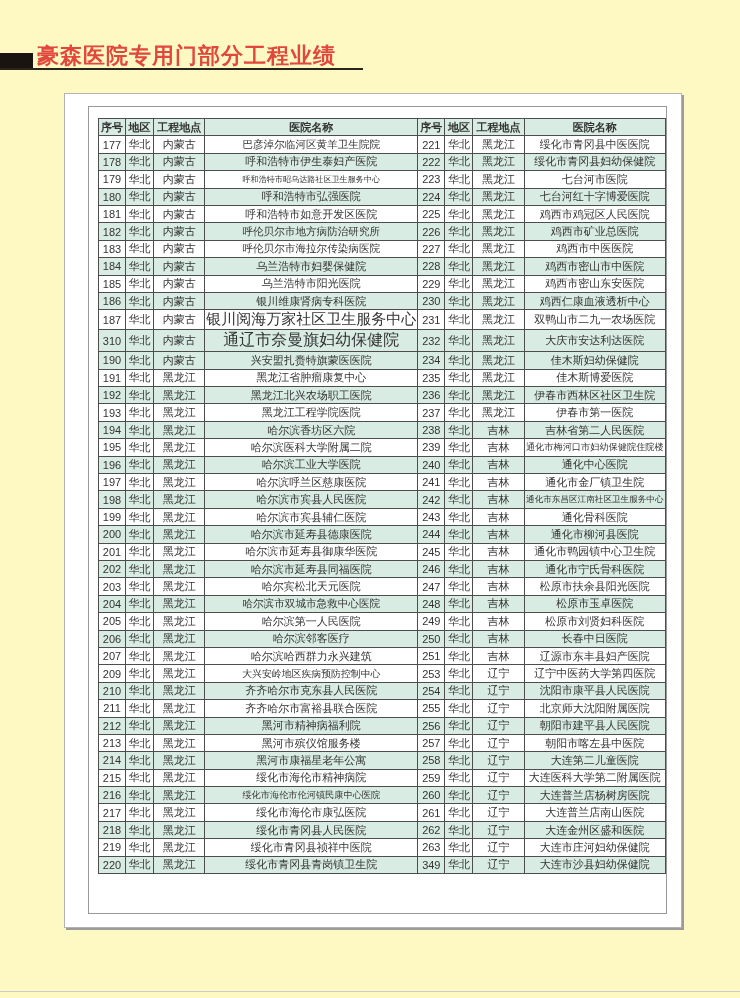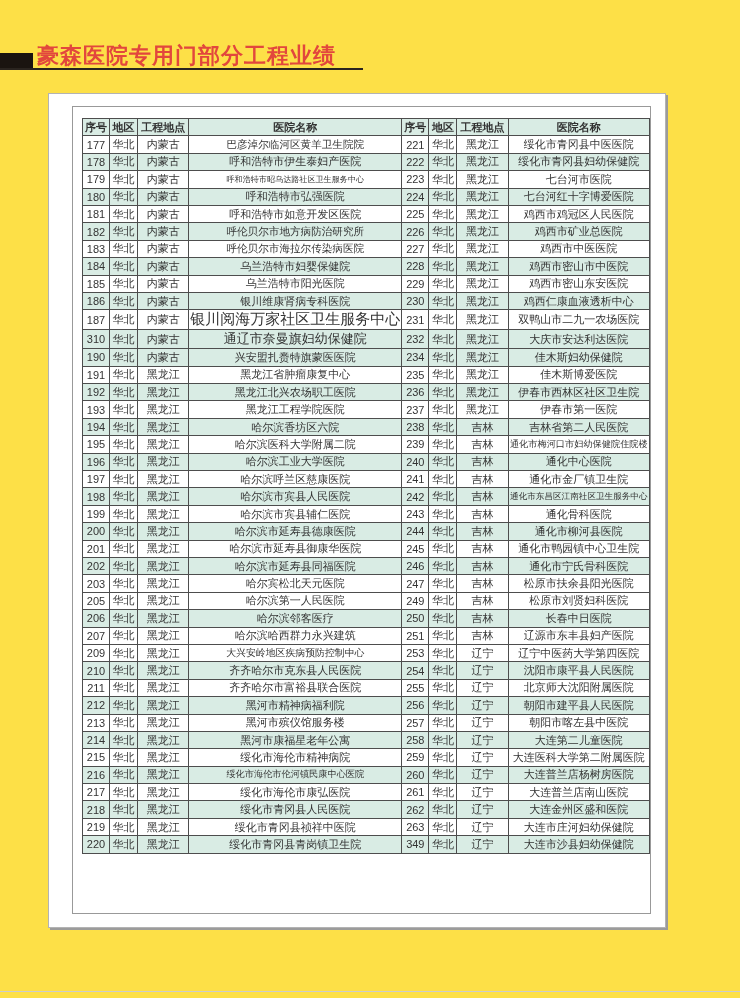--- a/index.html
+++ b/index.html
@@ -4,21 +4,21 @@
 <style>
   html, body {
     margin: 0; padding: 0;
     background: #ffffff;
     font-family: "Liberation Sans", "DejaVu Sans", sans-serif;
   }
   .page {
     position: relative;
     width: 740px;
     height: 998px;
-    background: #fde047;
+    background: #fef9c3;
     overflow: hidden;
   }
   
   .title-square {
     position: absolute;
     left: 0px; top: 53px;
     width: 33px; height: 15px;
     background: #1a1410;
   }
   .page-title {
@@ -33,21 +33,21 @@
   }
   .title-underline {
     position: absolute;
     left: 0px; top: 68px;
     width: 363px; height: 2px;
     background: #2a241f;
   }
   
   .outer-frame {
     position: absolute;
-    left: 48px; top: 93px;
+    left: 64px; top: 93px;
     width: 616px; height: 833px;
     border: 1px solid #b3b3b3;
     box-shadow: 2px 2px 0 #9b9b9b;
     background: #ffffff;
   }
   .inner-frame {
     position: absolute;
     left: 23px; top: 12px;
     width: 577px; height: 806px;
     border: 1px solid #999999;
@@ -231,21 +231,21 @@
               <td class="name-cell" style="font-size: 15px; margin-top: 44px;">银川阅海万家社区卫生服务中心</td>
               <td>231</td>
               <td>华北</td>
               <td>黑龙江</td>
               <td class="name-cell" style="font-size: 11px;">双鸭山市二九一农场医院</td>
             </tr>
             <tr class="stripe">
               <td>310</td>
               <td>华北</td>
               <td>内蒙古</td>
-              <td class="name-cell" style="font-size: 13px;">通辽市奈曼旗妇幼保健院</td>
+              <td class="name-cell" style="font-size: 16px;">通辽市奈曼旗妇幼保健院</td>
               <td>232</td>
               <td>华北</td>
               <td>黑龙江</td>
               <td class="name-cell" style="font-size: 11px;">大庆市安达利达医院</td>
             </tr>
             <tr class="stripe">
               <td>190</td>
               <td>华北</td>
               <td>内蒙古</td>
               <td class="name-cell" style="font-size: 11px;">兴安盟扎赉特旗蒙医医院</td>
@@ -376,20 +376,30 @@
             </tr>
             <tr>
               <td>203</td>
               <td>华北</td>
               <td>黑龙江</td>
               <td class="name-cell" style="font-size: 11px;">哈尔宾松北天元医院</td>
               <td>247</td>
               <td>华北</td>
               <td>吉林</td>
               <td class="name-cell" style="font-size: 11px;">松原市扶余县阳光医院</td>
+            </tr>
+            <tr class="stripe">
+              <td>204</td>
+              <td>华北</td>
+              <td>黑龙江</td>
+              <td class="name-cell" style="font-size: 10.6px;">哈尔滨市双城市急救中心医院</td>
+              <td>248</td>
+              <td>华北</td>
+              <td>吉林</td>
+              <td class="name-cell" style="font-size: 11px;">松原市玉卓医院</td>
             </tr>
             <tr>
               <td>205</td>
               <td>华北</td>
               <td>黑龙江</td>
               <td class="name-cell" style="font-size: 11px;">哈尔滨第一人民医院</td>
               <td>249</td>
               <td>华北</td>
               <td>吉林</td>
               <td class="name-cell" style="font-size: 11px;">松原市刘贤妇科医院</td>

